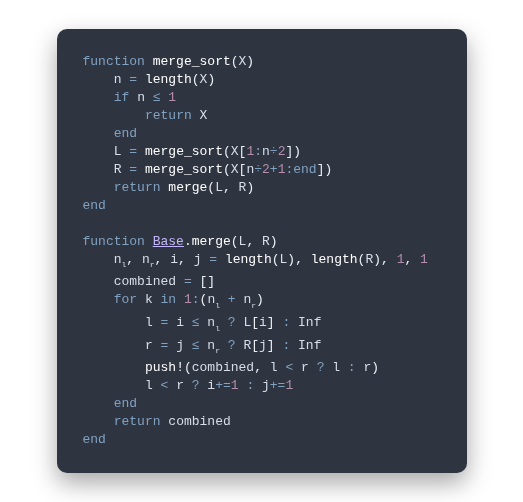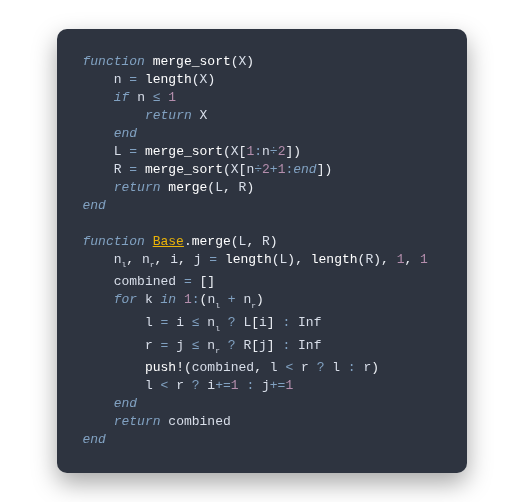--- a/index.html
+++ b/index.html
@@ -22,23 +22,23 @@
     box-sizing: border-box;
   }
   pre {
     margin: 0;
     font-size: 13px;
     line-height: 18px;
     white-space: pre;
     font-family: inherit;
   }
   .tok { display: inline; }
-  .kw   { color: #81a1c1; font-style: italic; }          
+  .kw   { color: #81a1c1; }          
   .fn   { color: #ffffff; }          
-  .fn2  { color: #eab308; text-decoration: underline; }          
+  .fn2  { color: #c4b5fd; text-decoration: underline; }          
   .id   { color: #d8dee9; }          
   .num  { color: #b48ead; }          
   .op   { color: #81a1c1; }          
   .punc { color: #eceff4; }          
   .plain{ color: #d8dee9; }
   .sub  { font-size: 8px; vertical-align: sub; position: relative; top: 1px; }
 </style>
 </head>
 <body>
 

